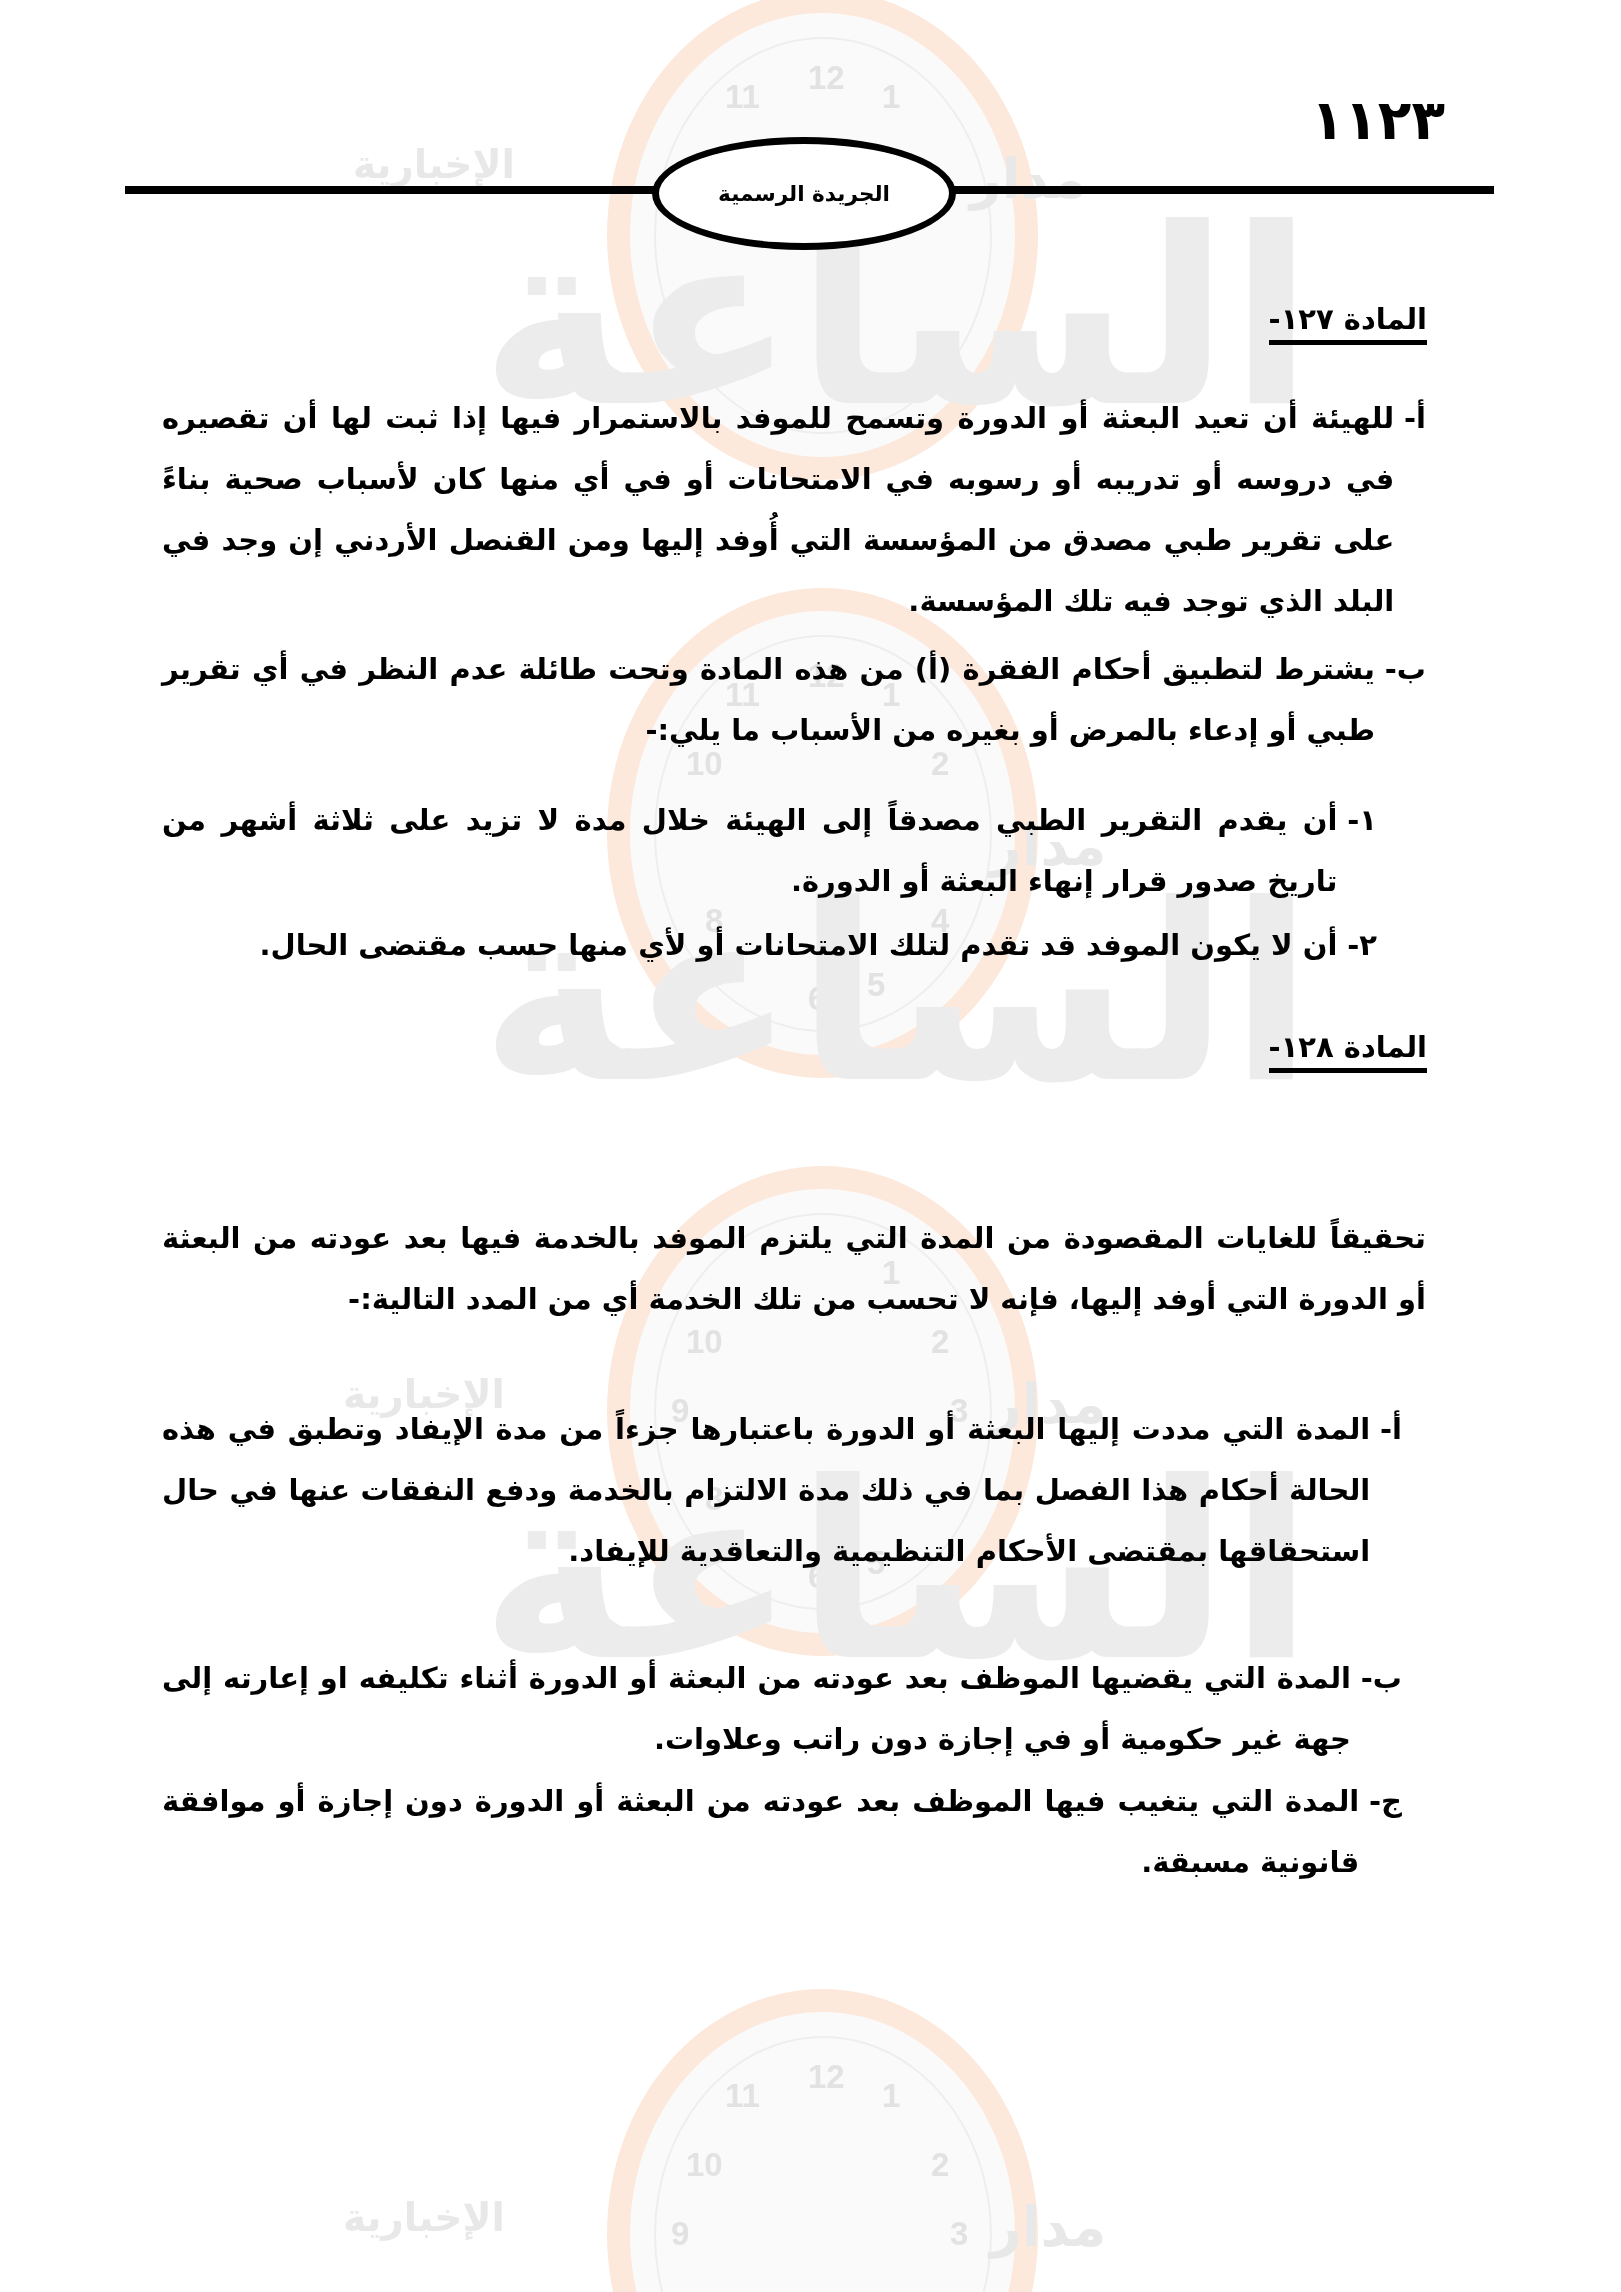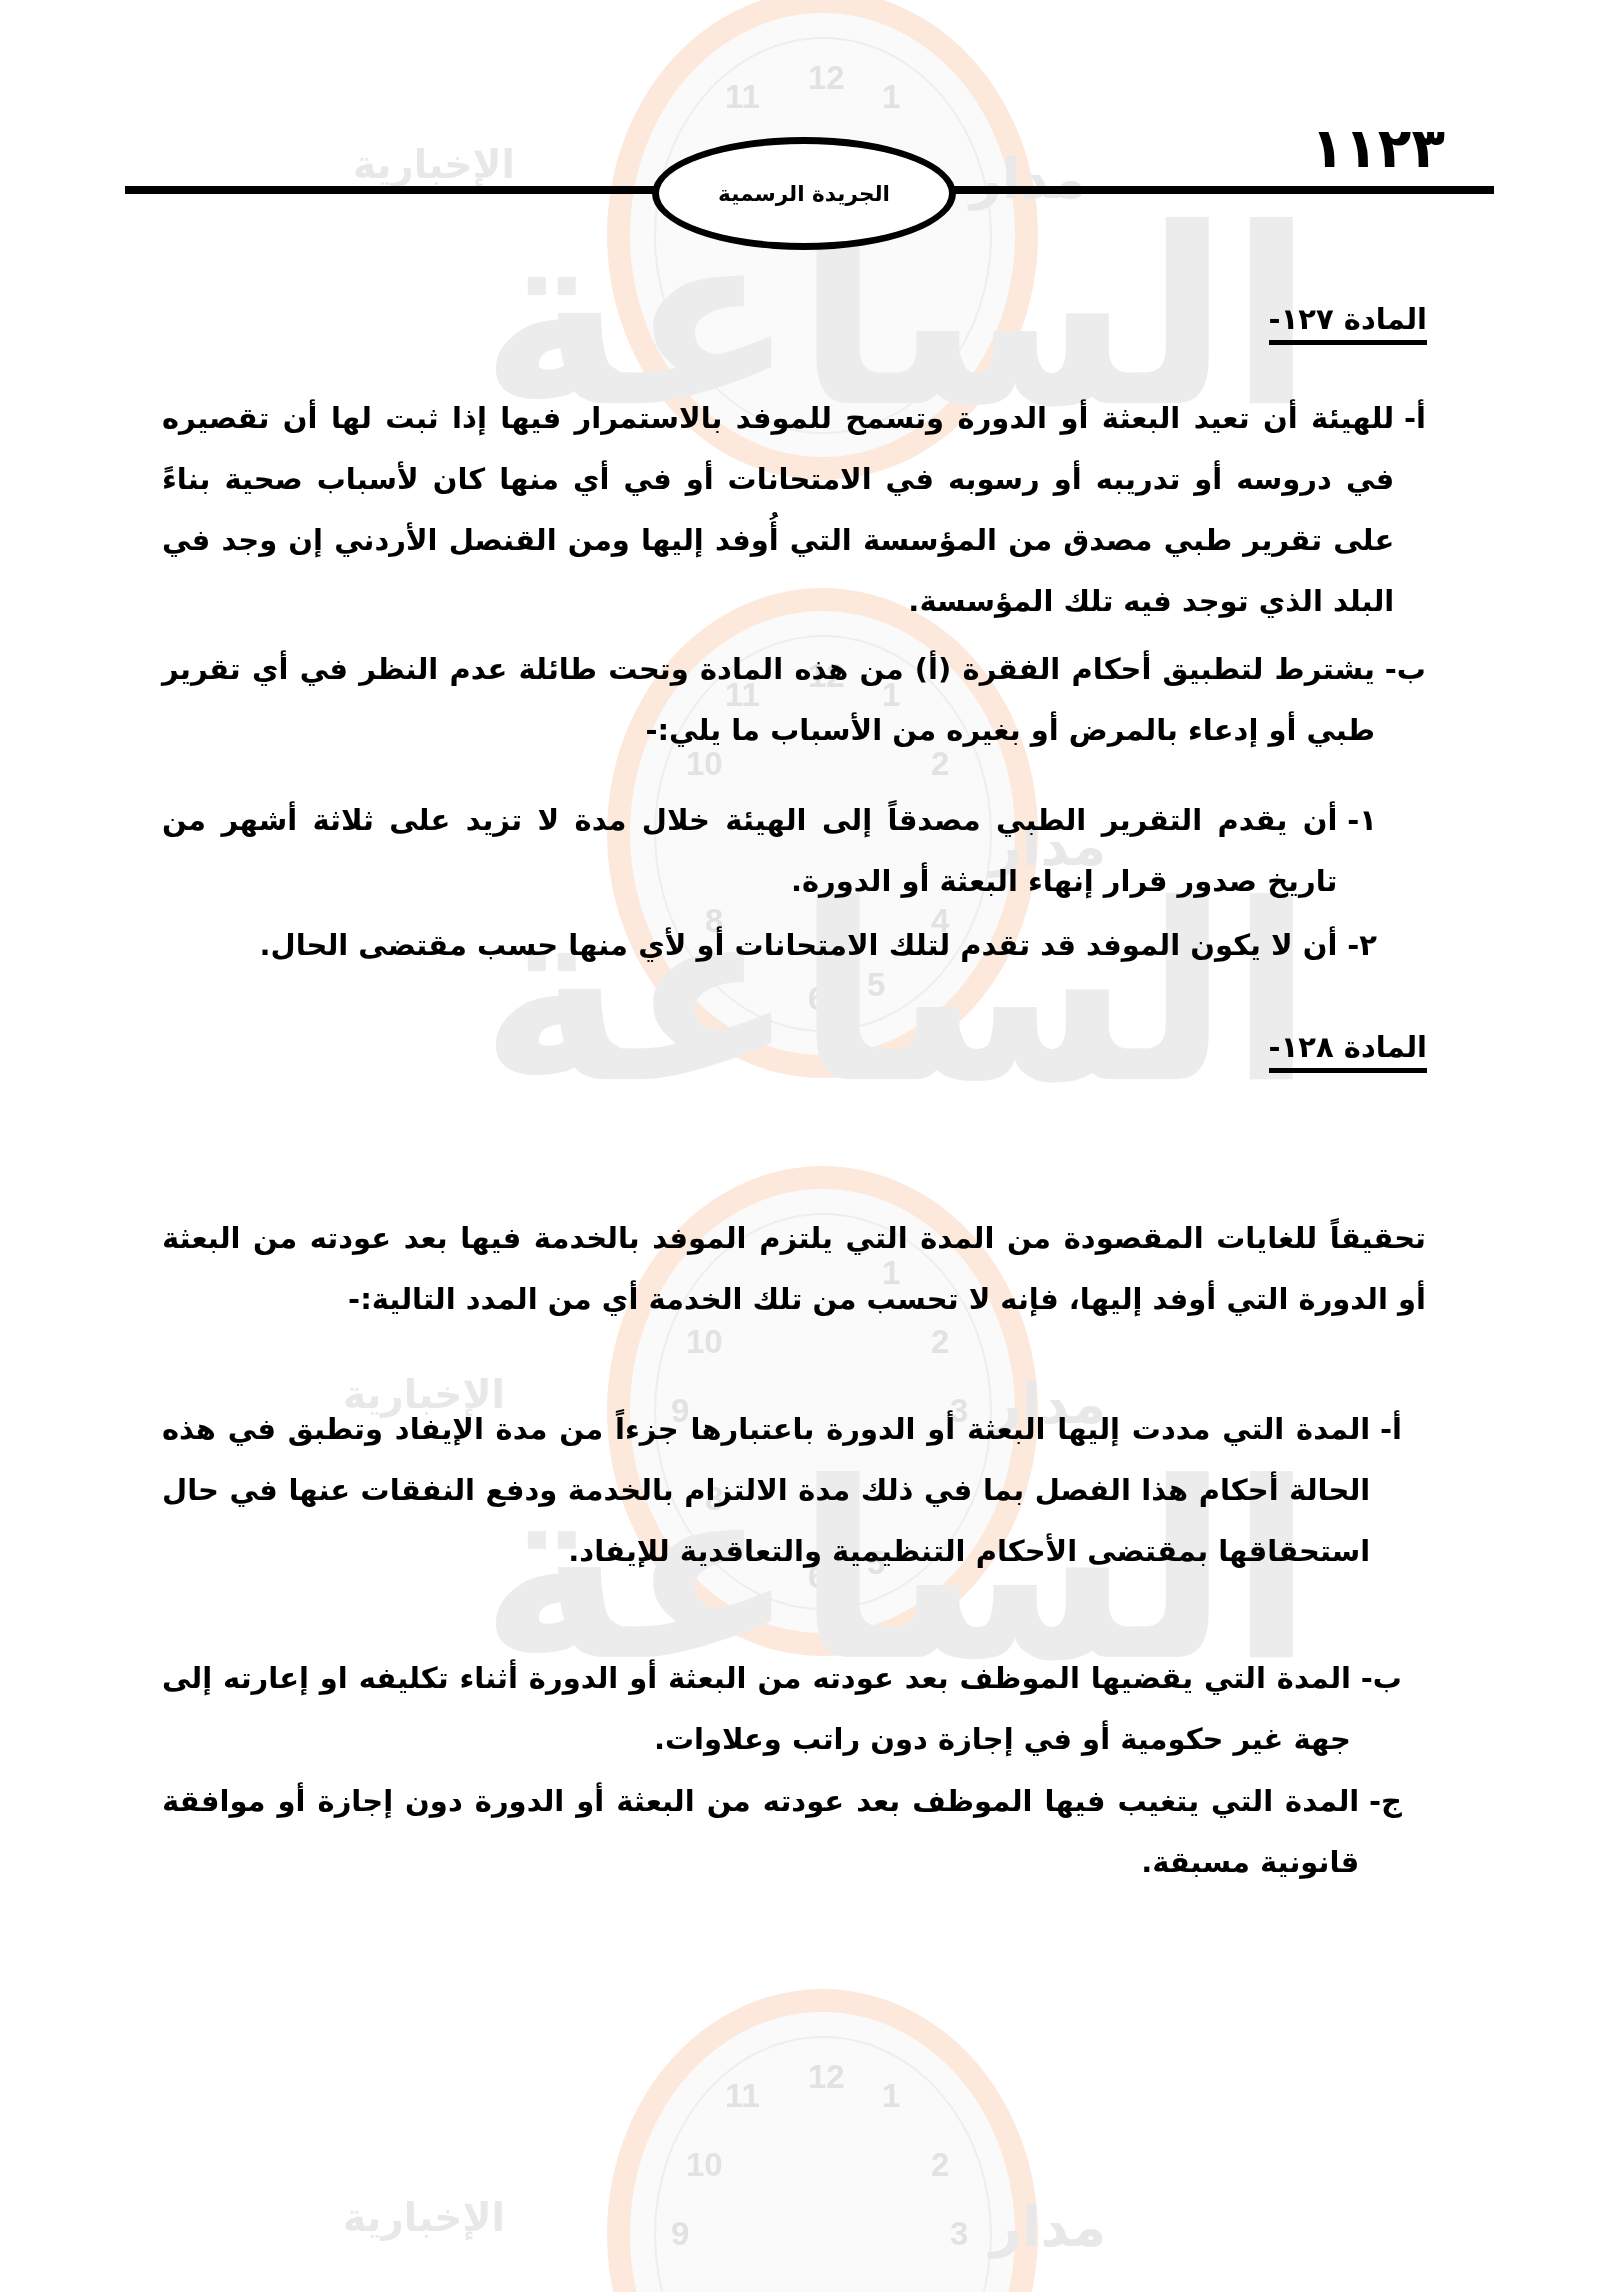--- a/index.html
+++ b/index.html
@@ -6,21 +6,21 @@
   body { width:1621px; height:2293px; position:relative; overflow:hidden;
          font-family:"DejaVu Sans", "Liberation Sans", sans-serif; color:#000; }
   .wm { position:absolute; width:686px; height:608px; left:480px; pointer-events:none; }
   .wm .face { position:absolute; left:127px; top:39px; width:431px; height:490px; border-radius:50%;
               border:23.5px solid #fde9dc; box-sizing:border-box; background:#fafafa; }
   .wm .face-inner { position:absolute; left:23.5px; top:23.5px; right:23.5px; bottom:23.5px; border-radius:50%; border:2px solid #eeeeee; }
   .wm .num { position:absolute; font-family:"Liberation Sans", sans-serif; font-weight:bold; font-size:33px; color:#e2e2e2; }
   .wm .brand-top { position:absolute; font-family:"DejaVu Sans", sans-serif; font-weight:bold; font-size:55px; color:#e8e8e8; }
   .wm .brand-big { position:absolute; font-family:"DejaVu Sans", sans-serif; font-weight:bold; font-size:245px; color:#ececec; line-height:1; letter-spacing:-5.9px; }
 
-  .page-number { position:absolute; right:176px; top:116px; font-family:"DejaVu Sans", sans-serif; font-weight:bold; font-size:55px; letter-spacing:7.8px; direction:rtl; }
+  .page-number { position:absolute; right:176px; top:88px; font-family:"DejaVu Sans", sans-serif; font-weight:bold; font-size:55px; letter-spacing:7.8px; direction:rtl; }
   .rule { position:absolute; left:125px; top:186px; width:1369px; height:7.8px; background:#000; }
   .oval { position:absolute; left:652px; top:137px; width:304px; height:113px; border:7.8px solid #000; border-radius:50%; background:#fff; box-sizing:border-box;
           display:flex; align-items:center; justify-content:center; }
   .oval span { font-family:"DejaVu Sans", sans-serif; font-weight:bold; font-size:21.6px; direction:rtl; }
   .heading { position:absolute; right:194px; font-family:"DejaVu Sans", sans-serif; font-weight:bold; font-size:29px; direction:rtl;
              border-bottom:5.9px solid #000; padding-bottom:3.9px; }
   .para { position:absolute; direction:rtl; font-family:"DejaVu Sans", sans-serif; font-weight:bold; font-size:29px; line-height:61px; text-align:justify; text-align-last:right; }
   .item { display:flex; direction:rtl; }
   .item .lbl { flex:0 0 auto; padding-left:9.8px; }
   .item .txt { flex:1 1 auto; text-align:justify; text-align-last:right; }

